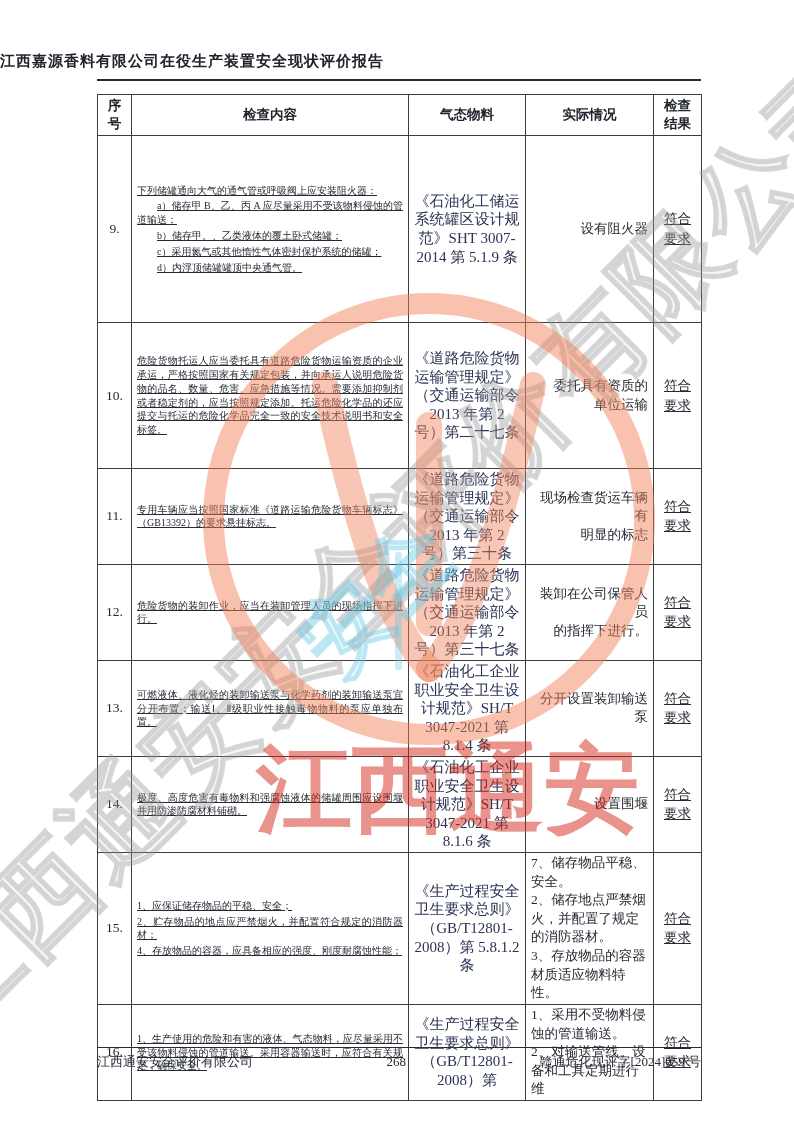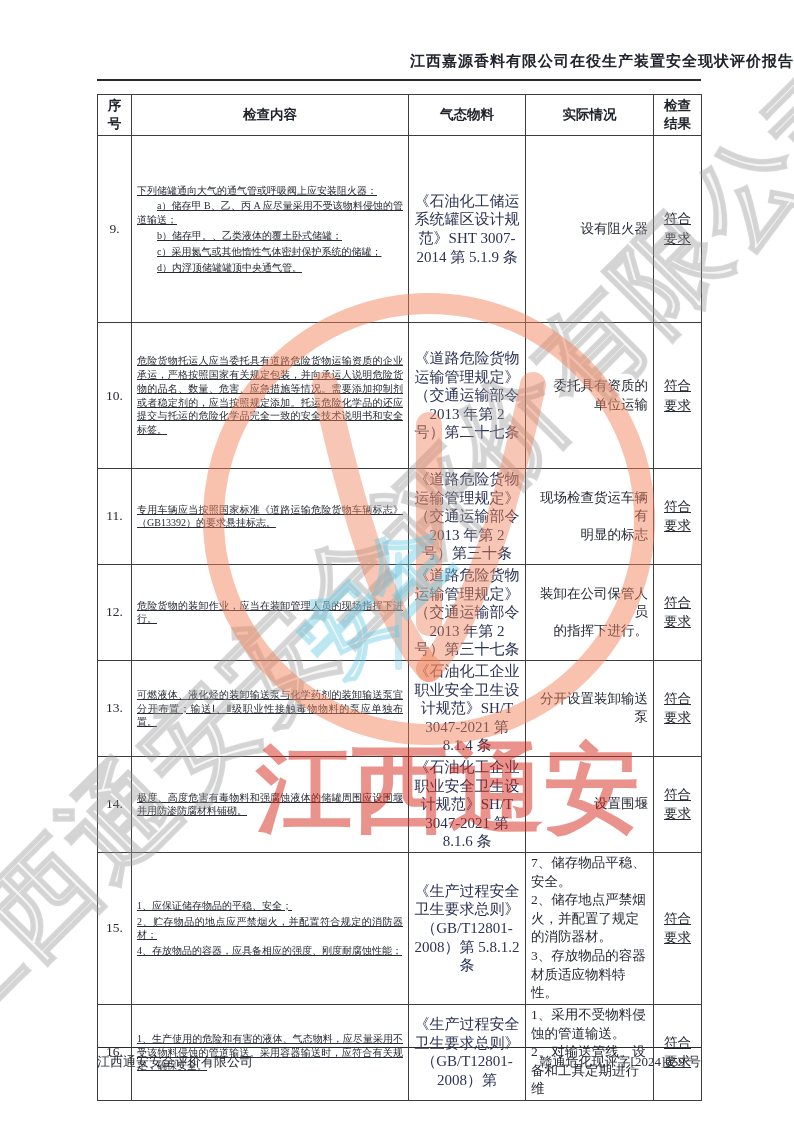--- a/index.html
+++ b/index.html
@@ -5,21 +5,21 @@
   html,body { margin:0; padding:0; background:#e8e8e8; }
   .page {
     position:relative; width:794px; height:1123px; margin:0 auto;
     background:#ffffff; overflow:hidden;
     font-family:"Liberation Serif", serif;
     color:#262a33;
   }
   
   .doc-title {
     position:absolute; top:52px; left:0; right:0;
-    text-align:right; font-size:15px; font-weight:bold;
+    text-align:left; font-size:15px; font-weight:bold;
     letter-spacing:1px; color:#20242c;
   }
   .header-rule {
     position:absolute; top:79px; left:97px; width:604px;
     border-top:2px solid #2b2b2b; height:0;
   }
   
   table.review {
     position:absolute; top:94px; left:97px; width:604px;
     border-collapse:collapse; table-layout:fixed;
@@ -235,16 +235,17 @@
       <path d="M 226 132 L 226 330"></path>
     </g>
   </svg>
   <div class="wm wm-cyan-text">安全</div>
   <div class="wm wm-cyan-bar"></div>
   <div class="wm wm-red">江西通安</div>
 
   <div class="footer-rule"></div>
   <div class="footer-bar">
     <span class="left">江西通安安全评价有限公司</span>
+    <span class="mid">268</span>
     <span class="right">赣通危化现评字[2024]059 号</span>
   </div>
 
 </div>
 
 </body></html>

